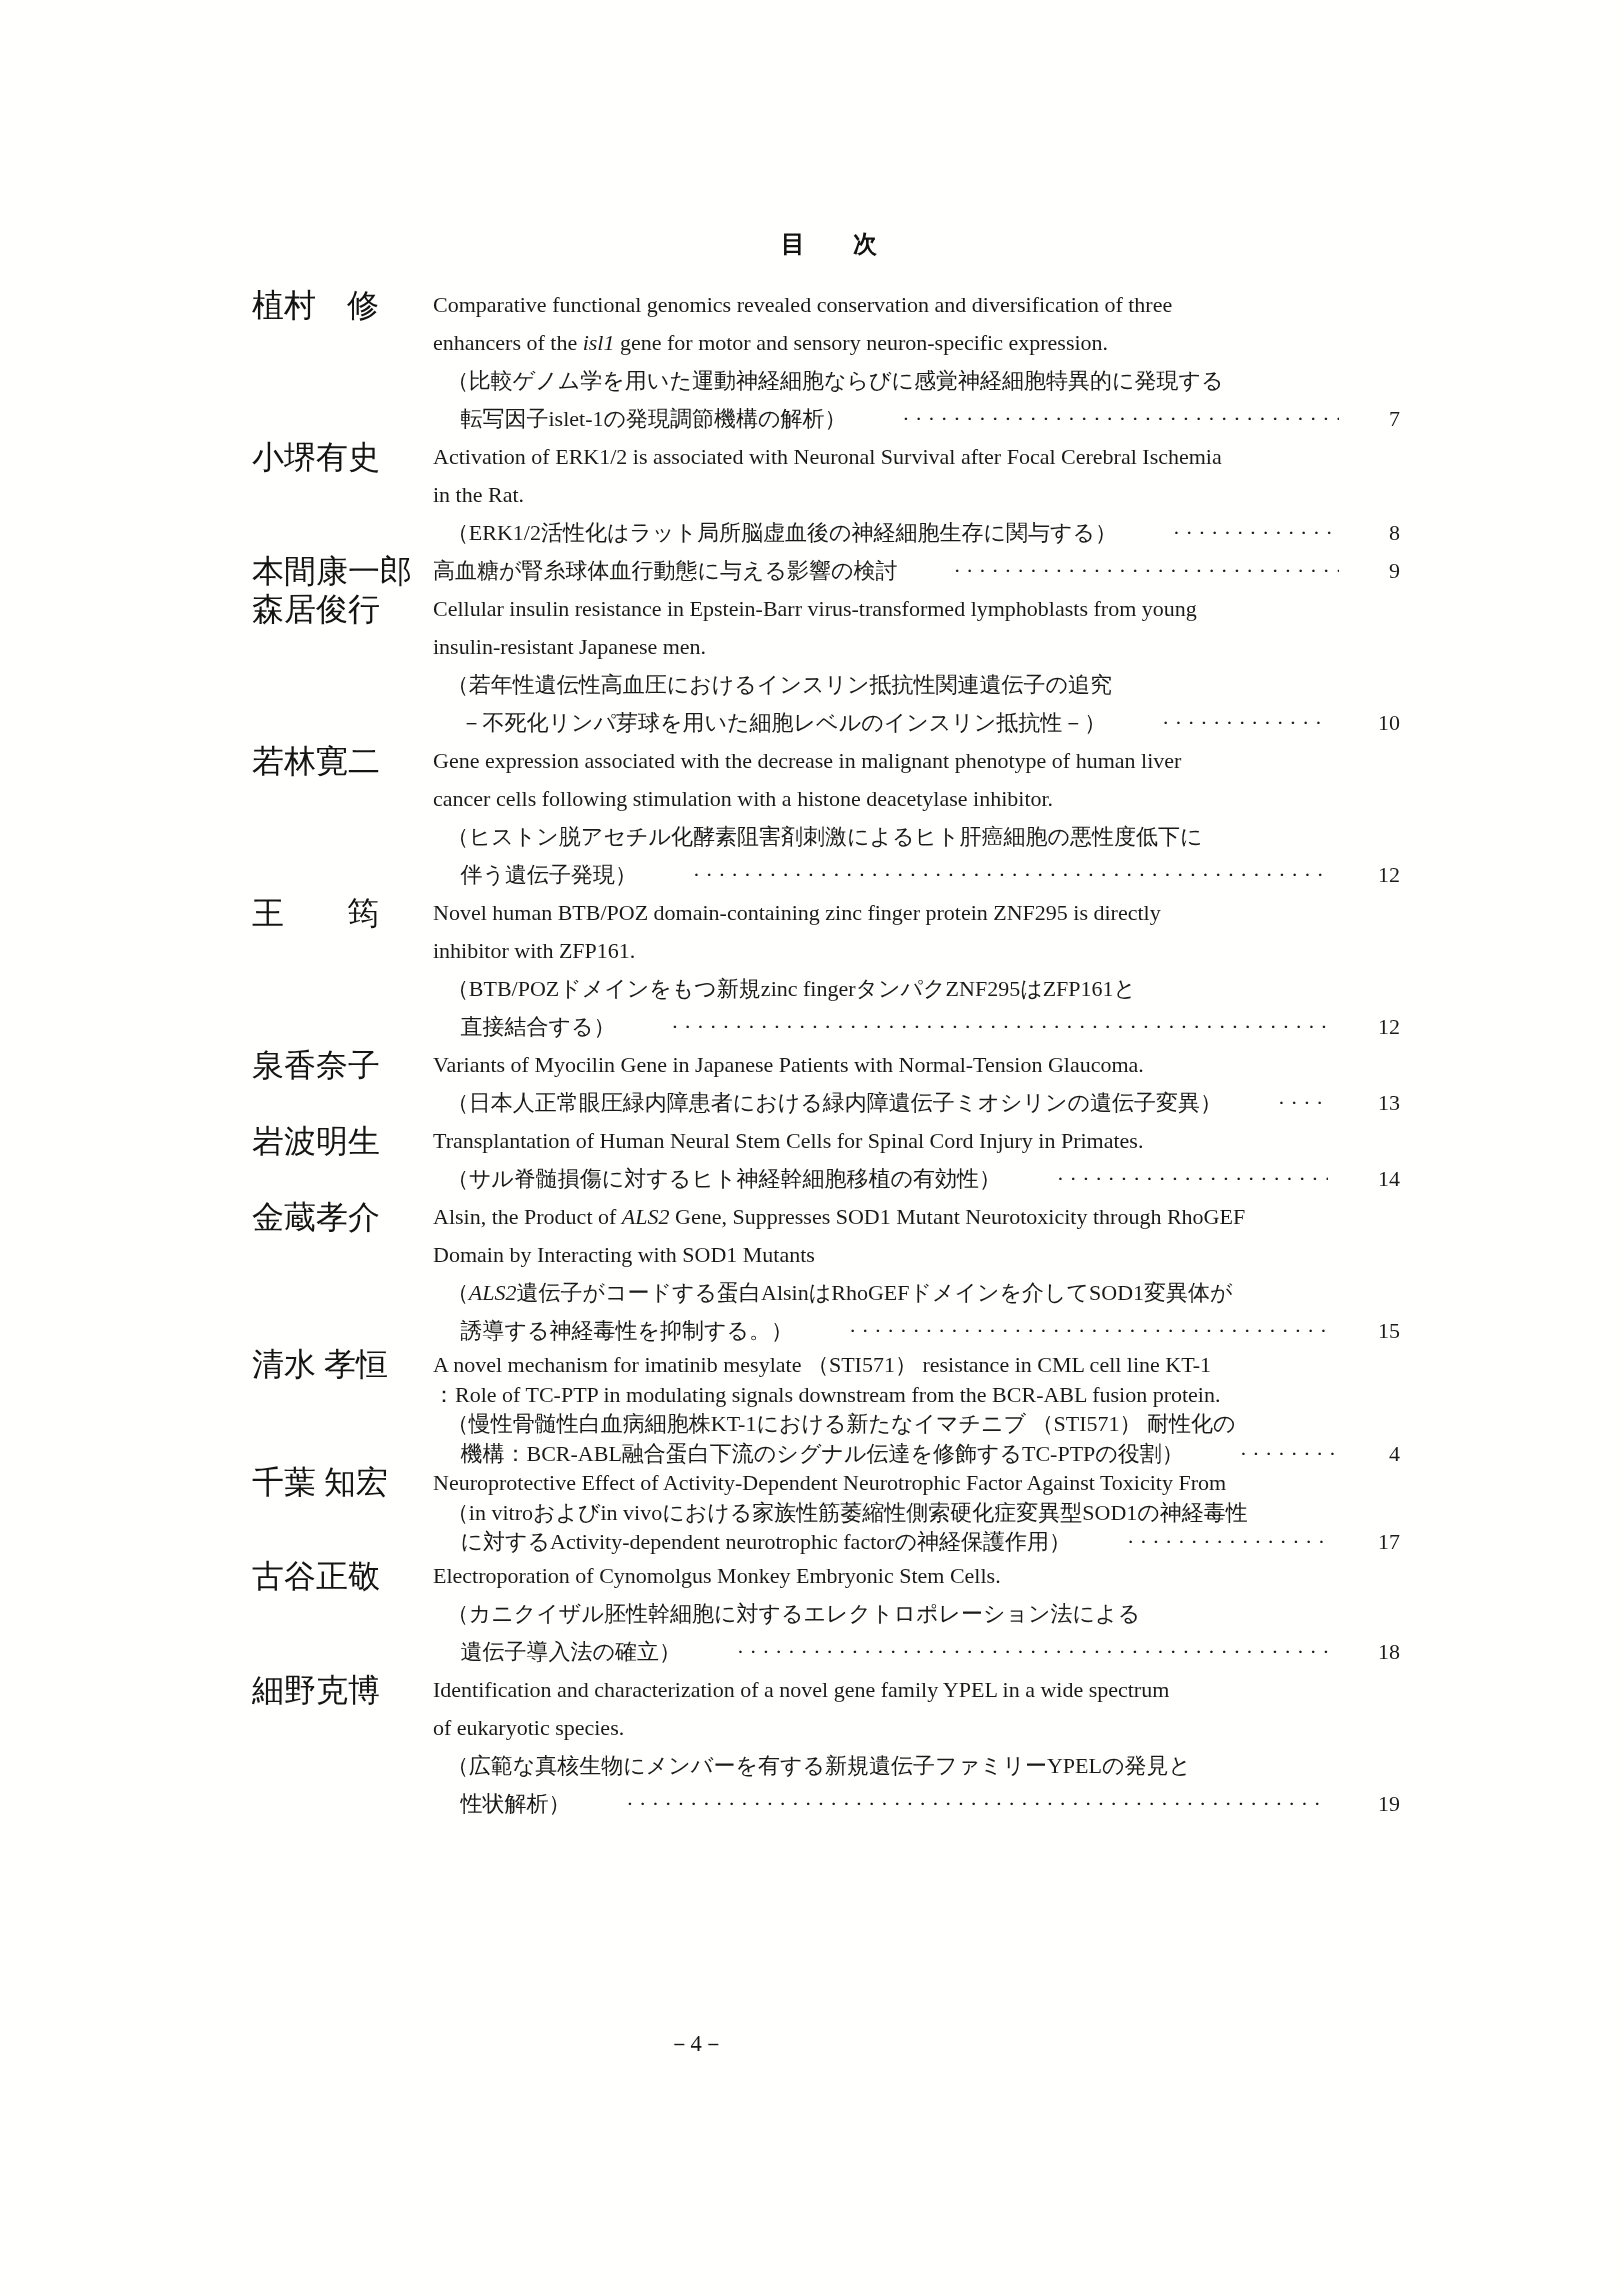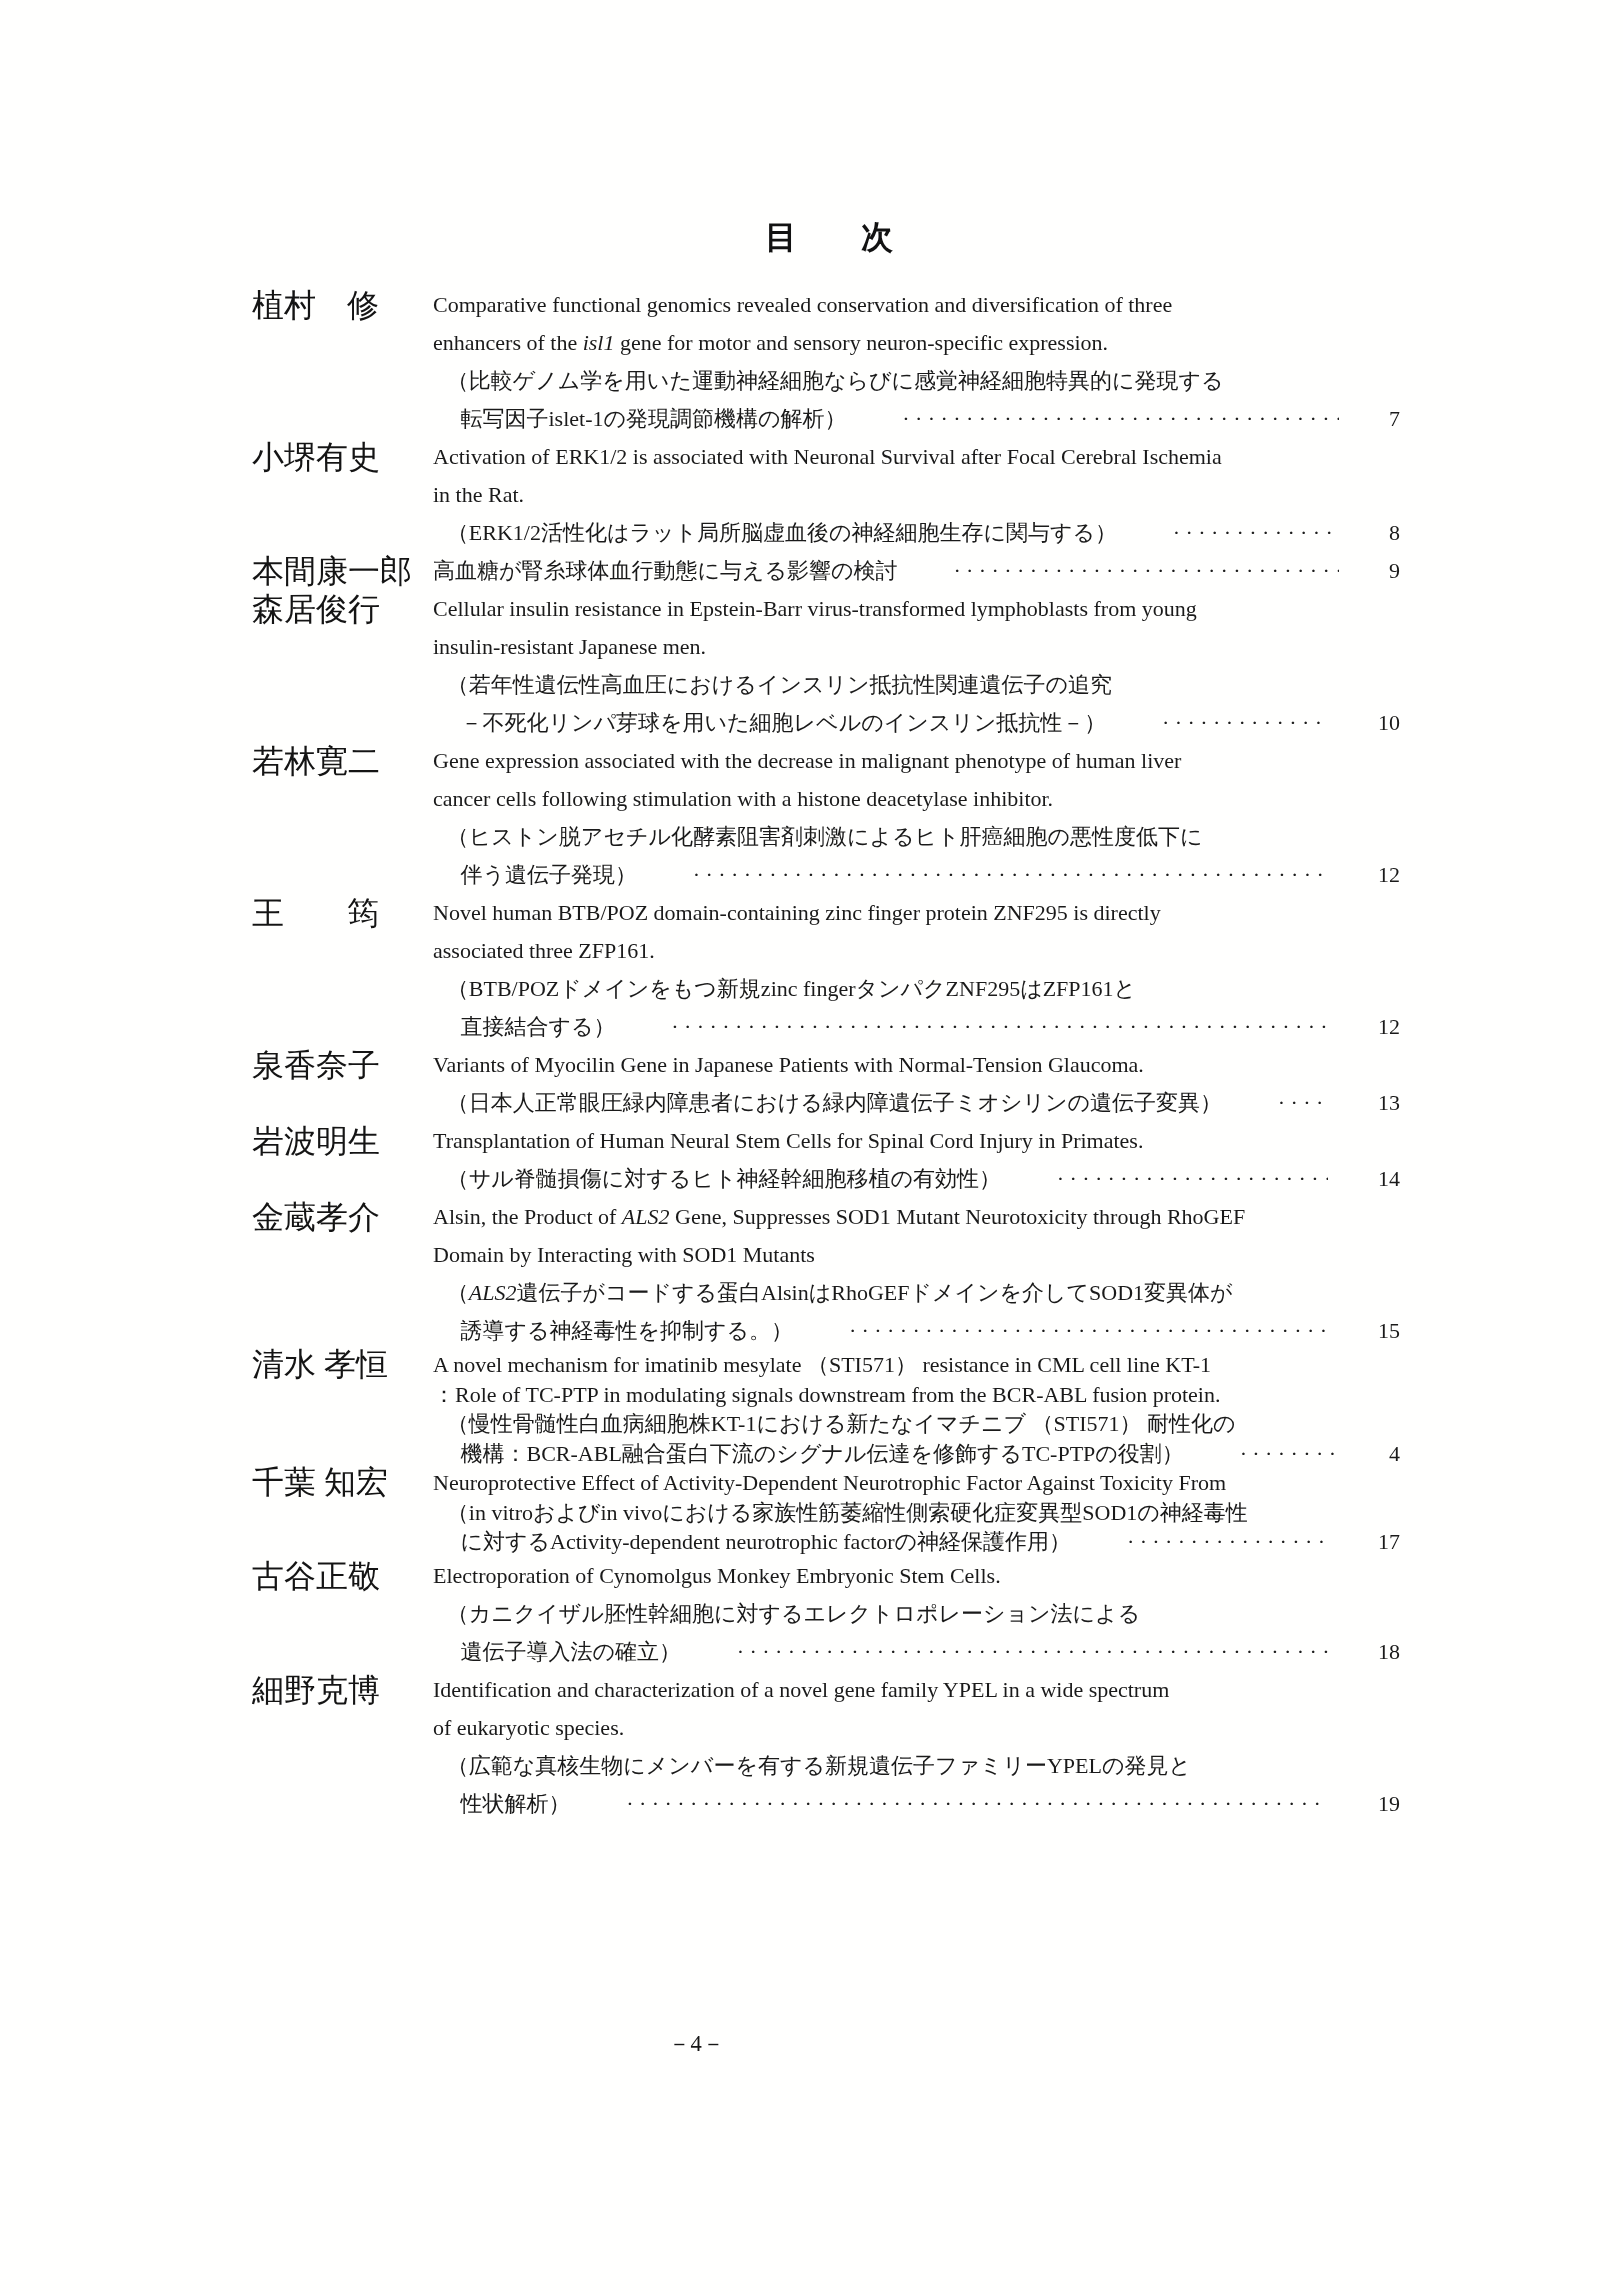--- a/index.html
+++ b/index.html
@@ -2,23 +2,23 @@
 <html style="font-size:7.9px"><head>
 <meta charset="utf-8">
 <style>
   html, body { margin:0; padding:0; background:#ffffff; }
   .page {
     position:relative; width:1624px; height:2295px;
     background:#fffffe; color:#161616; overflow:hidden;
     font-family:"Liberation Serif","DejaVu Serif",serif;
   }
   .doc-title {
-    position:absolute; top:216px; left:0; width:100%;
+    position:absolute; top:228px; left:0; width:100%;
     box-sizing:border-box; padding-left:34px;
-    text-align:center; font-size:32px; font-weight:600;
+    text-align:center; font-size:24px; font-weight:600;
     white-space:pre; color:#121212;
   }
   .entries { position:absolute; top:286px; left:0; width:1624px; }
   .entry { position:relative; }
   .author {
     position:absolute; left:252px; top:0; width:127px;
     height:38px; line-height:38px; font-size:32px;
     display:flex; justify-content:space-between; color:#141414;
     white-space:nowrap;
   }
@@ -127,21 +127,21 @@
           </div>
         </div>
       </div>
       <div class="entry">
         <div class="author">
           <span class="fam">王</span>
           <span class="giv">筠</span>
         </div>
         <div class="lines">
           <div class="line indent0"><span class="txt"><span>Novel human BTB/POZ domain-containing zinc finger protein ZNF295 is directly</span></span></div>
-          <div class="line indent0"><span class="txt"><span>associated three ZFP161.</span></span></div>
+          <div class="line indent0"><span class="txt"><span>inhibitor with ZFP161.</span></span></div>
           <div class="line indent1"><span class="txt"><span>（BTB/POZドメインをもつ新規zinc fingerタンパクZNF295はZFP161と</span></span></div>
           <div class="line indent2 has-leader">
             <span class="txt"><span>直接結合する）</span></span>
             <span class="leader">··························································································</span>
             <span class="pagenum">12</span>
           </div>
         </div>
       </div>
       <div class="entry">
         <div class="author">

